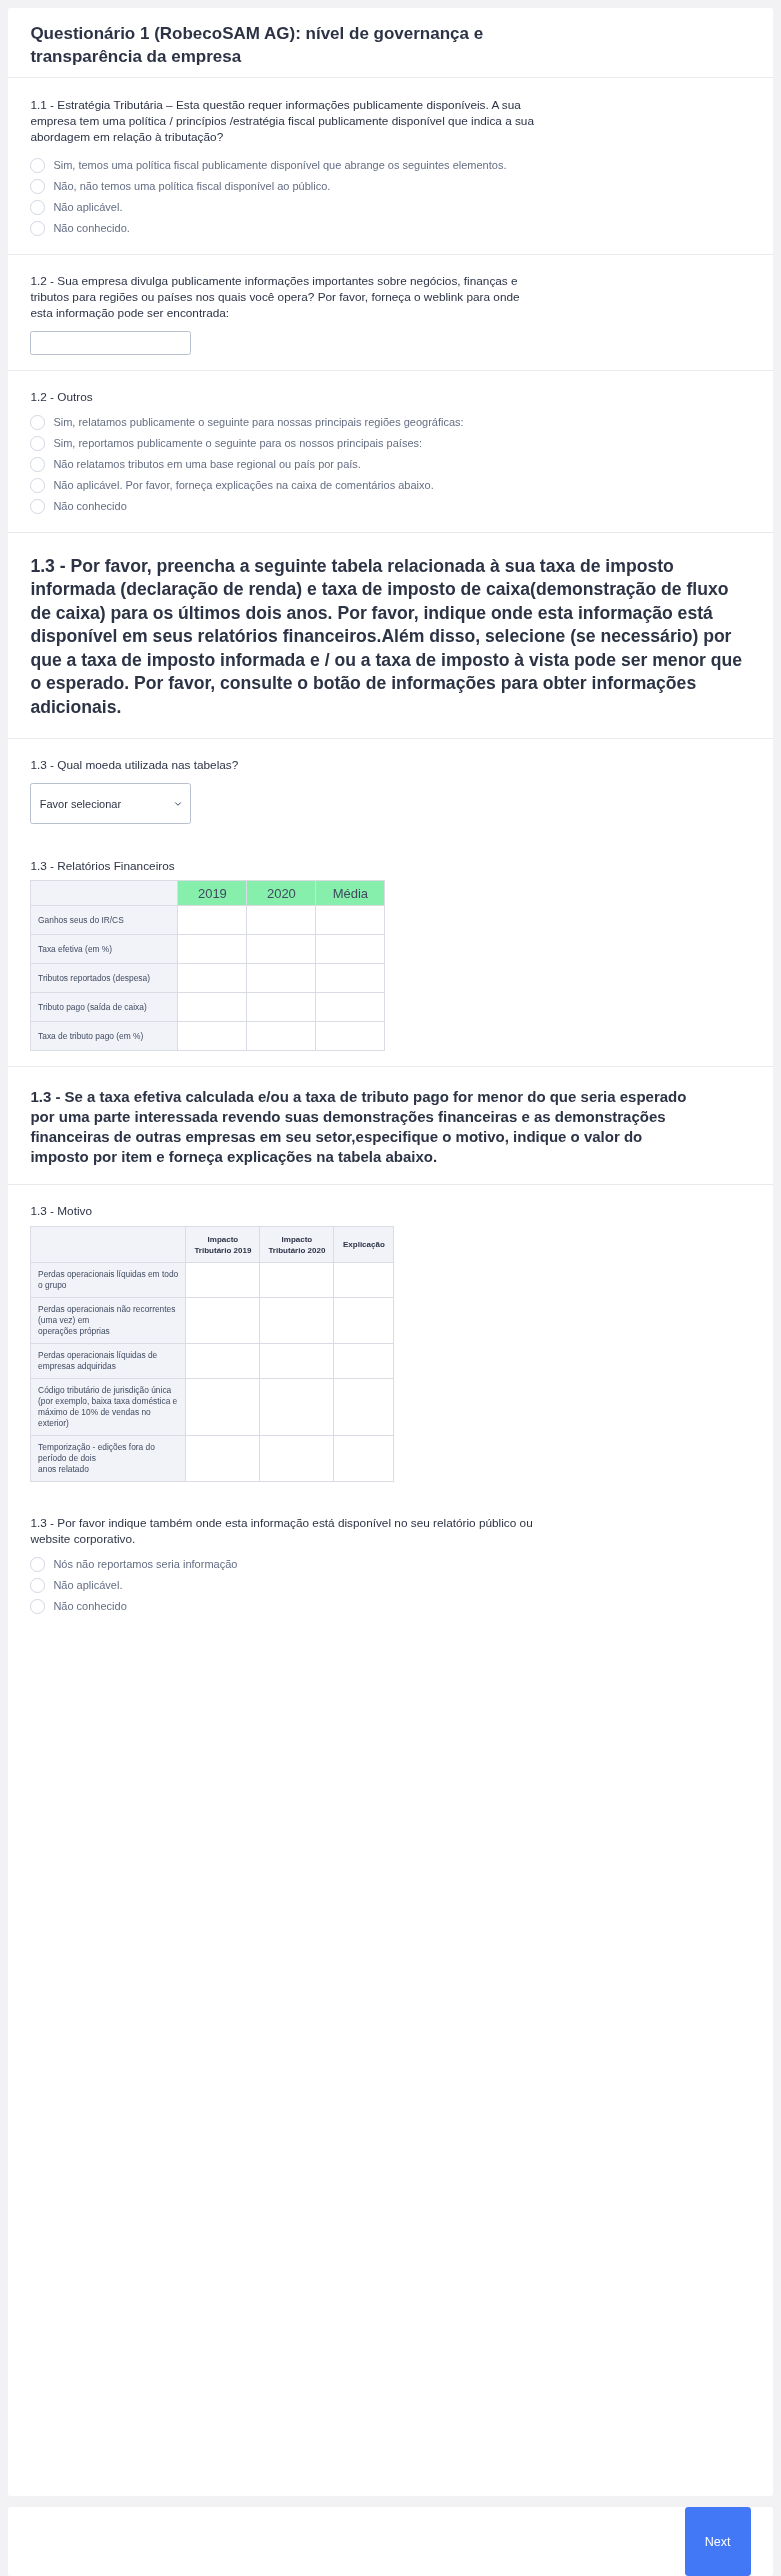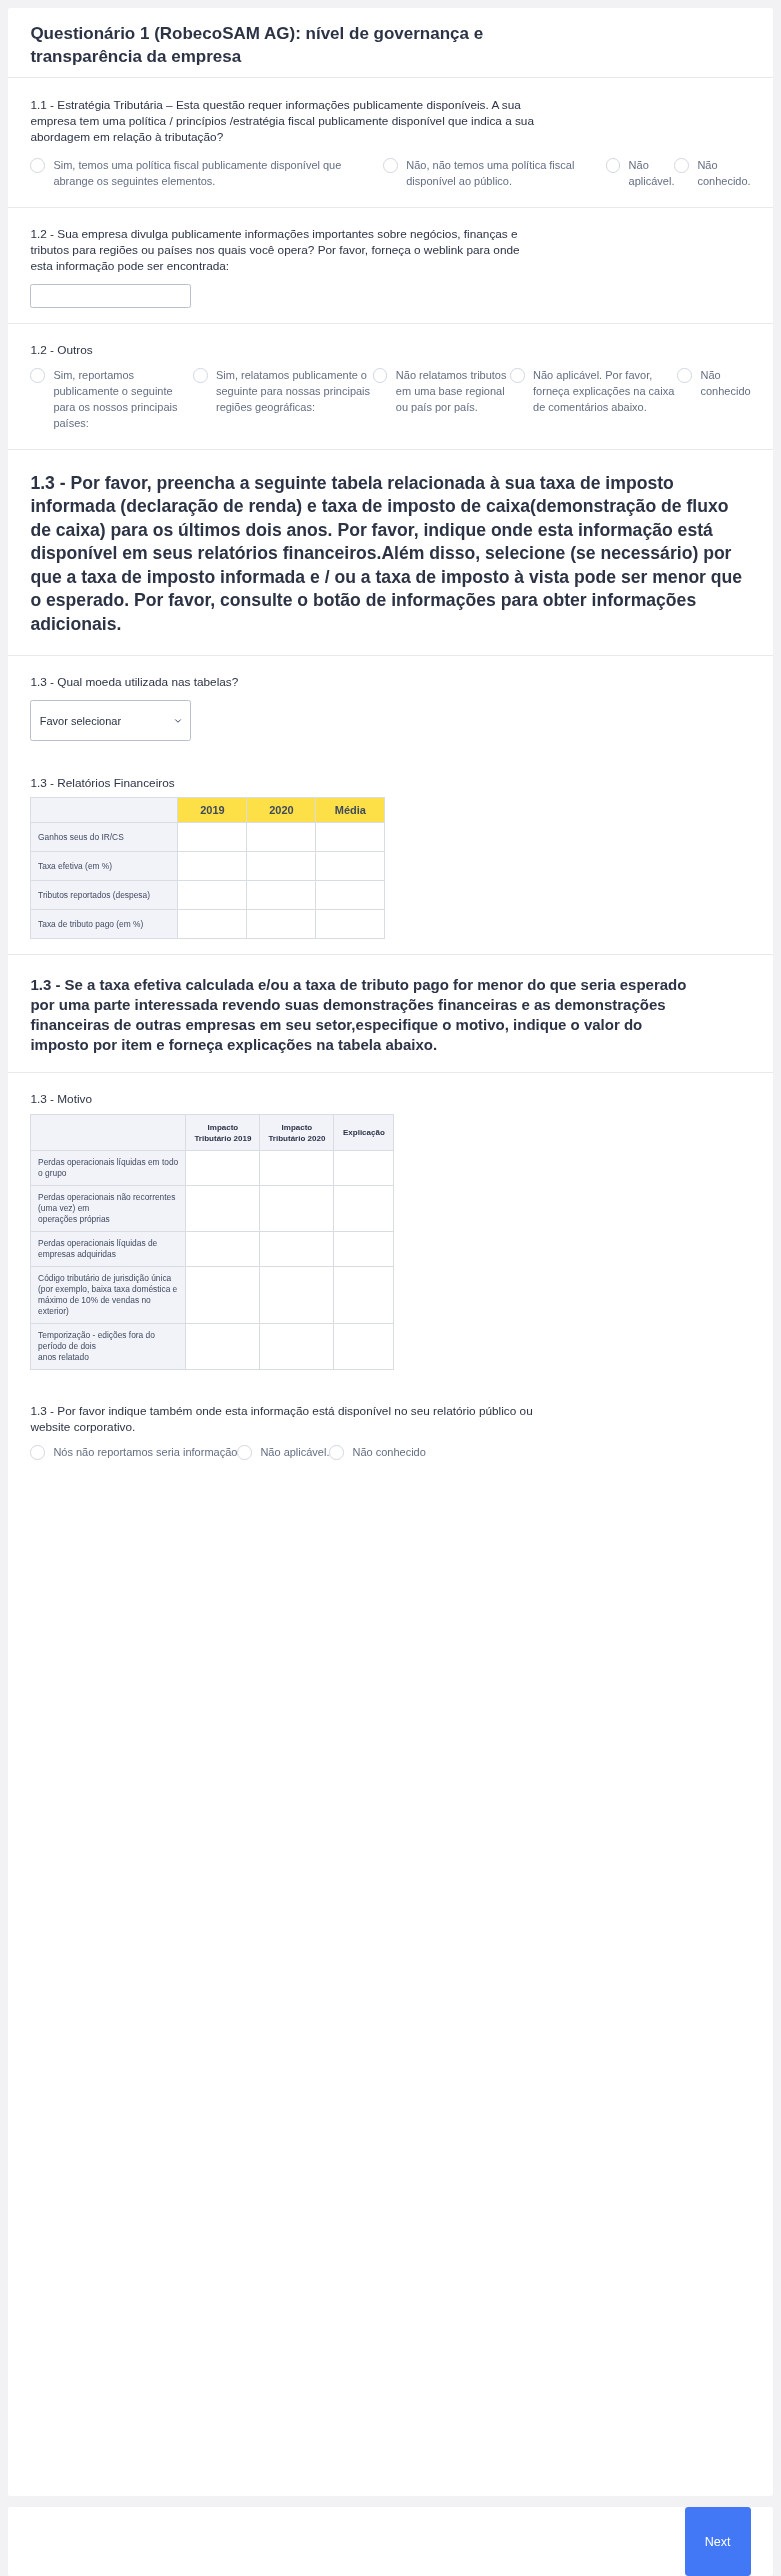--- a/index.html
+++ b/index.html
@@ -21,21 +21,21 @@
     margin: 0; font-size: 17px; line-height: 23.5px; font-weight: 700;
     max-width: 521px; color: #2c3345;
   }
 
   .q-label {
     font-size: 11.8px; line-height: 16px; font-weight: 500; color: #2c3345;
     max-width: 504px; margin: 0 0 10px 0;
   }
   .q-label.no-mb { margin-bottom: 6.7px; }
 
-  .opts { display: flex; flex-direction: row; }
+  .opts { display: flex; flex-direction: column; }
   .opt { display: flex; align-items: flex-start; gap: 8.4px; padding: 2.5px 0; cursor: pointer; }
   .radio {
     width: 12.6px; height: 12.6px; border: 1.7px solid #d1d7e1; border-radius: 50%;
     background: #fff; flex: 0 0 auto; margin-top: 0.8px;
   }
   .opt-text { font-size: 11px; line-height: 16px; color: #646e83; max-width: 504px; }
 
   .text-input {
     width: 161px; height: 23.5px; border: 0.8px solid #b9bfcc; border-radius: 2.5px;
     background: #fff; padding: 0 6.7px; font-size: 11px; color: #2c3345; outline: none;
@@ -59,21 +59,21 @@
   }
 
   table.itable { border-collapse: collapse; table-layout: fixed; margin-top: 6.7px; }
   table.itable th, table.itable td { border: 0.8px solid #d9dce3; }
   .t-corner { background: #f2f3f9; }
   .t-cell { background: #ffffff; cursor: text; }
 
   
   #financial-table { width: 354px; }
   #financial-table .t-colhead {
-    background: #fde047; font-weight: 700; font-size: 11px; color: #3f4a5f;
+    background: #86efac; font-weight: 400; font-size: 13px; color: #3f4a5f;
     text-align: center; height: 23.5px; padding: 0 3.4px;
   }
   #financial-table .t-rowhead {
     background: #f2f3f9; font-weight: 400; font-size: 8.4px; color: #3f4a5f;
     text-align: left; padding: 0 6.7px; white-space: nowrap; height: 28px;
   }
 
   
   #motivo-table { width: 364px; }
   #motivo-table .t-colhead {
@@ -138,25 +138,25 @@
       <input type="text" class="text-input" value="" style="">
     </div>
 
     <hr class="divider">
 
     <div class="section">
       <div class="q-label no-mb">1.2 - Outros</div>
       <div class="opts">
         <div class="opt">
           <span class="radio"></span>
+          <span class="opt-text">Sim, relatamos publicamente o seguinte para nossas principais regiões geográficas:</span>
+        </div>
+        <div class="opt">
+          <span class="radio"></span>
           <span class="opt-text">Sim, reportamos publicamente o seguinte para os nossos principais países:</span>
-        </div>
-        <div class="opt">
-          <span class="radio"></span>
-          <span class="opt-text">Sim, relatamos publicamente o seguinte para nossas principais regiões geográficas:</span>
         </div>
         <div class="opt">
           <span class="radio"></span>
           <span class="opt-text">Não relatamos tributos em uma base regional ou país por país.</span>
         </div>
         <div class="opt">
           <span class="radio"></span>
           <span class="opt-text">Não aplicável. Por favor, forneça explicações na caixa de comentários abaixo.</span>
         </div>
         <div class="opt">
@@ -214,20 +214,26 @@
             <td class="t-cell"></td>
             <td class="t-cell"></td>
           </tr>
           <tr>
             <th class="t-rowhead">Tributos reportados (despesa)</th>
             <td class="t-cell"></td>
             <td class="t-cell"></td>
             <td class="t-cell"></td>
           </tr>
           <tr>
+            <th class="t-rowhead">Tributo pago (saída de caixa)</th>
+            <td class="t-cell"></td>
+            <td class="t-cell"></td>
+            <td class="t-cell"></td>
+          </tr>
+          <tr>
             <th class="t-rowhead">Taxa de tributo pago (em %)</th>
             <td class="t-cell"></td>
             <td class="t-cell"></td>
             <td class="t-cell"></td>
           </tr>
         </tbody>
       </table>
     </div>
 
     <hr class="divider">

